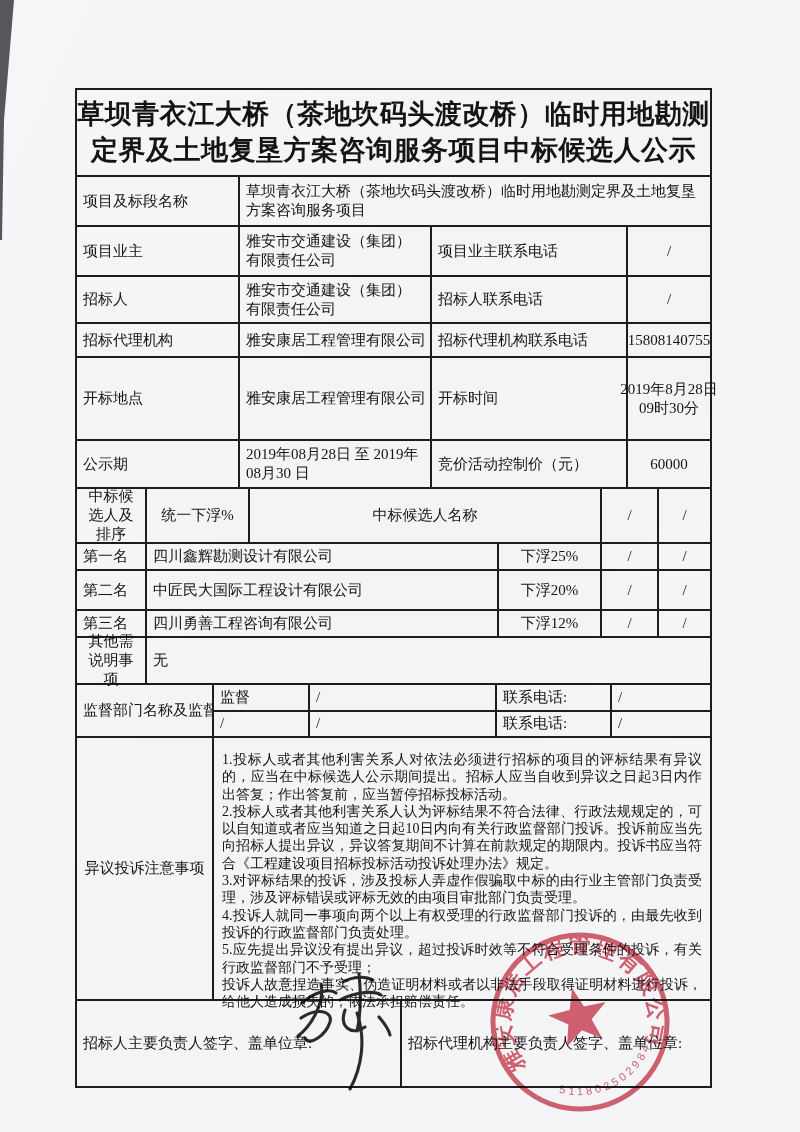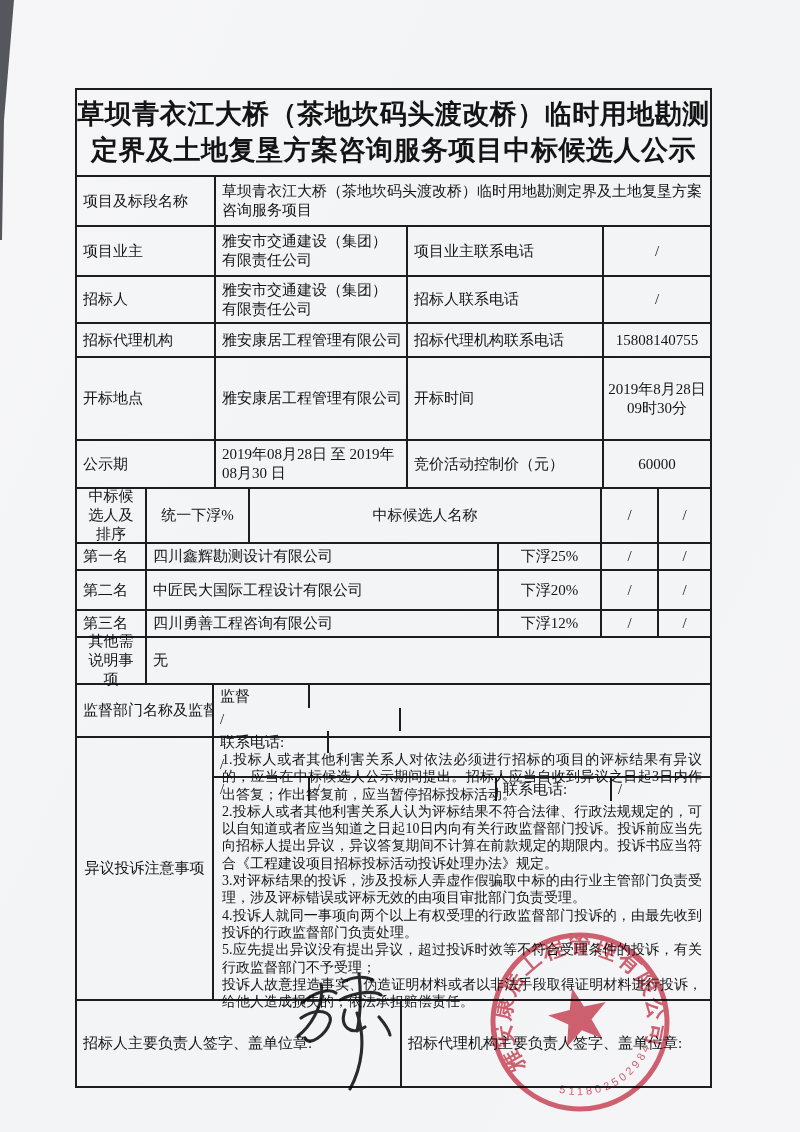--- a/index.html
+++ b/index.html
@@ -29,29 +29,29 @@
     display:flex;align-items:center;padding:2px 6px;
     font-size:15px;line-height:1.25;min-width:0;
   }
   .td:last-child{border-right:none;}
   .c{justify-content:center;text-align:center;}
   .grow{flex:1;}
   .title-row{height:87px;flex-direction:column;justify-content:center;align-items:center;}
   .doc-title{font-family:"Liberation Sans","DejaVu Sans",sans-serif;font-weight:700;
     font-size:27px;line-height:1.3;letter-spacing:.5px;text-align:center;white-space:nowrap;}
   
-  .a1{width:139px;} .a2{width:192px;} .a3{width:196px;} .a4{flex:1;}
+  .a1{width:163px;} .a2{width:192px;} .a3{width:196px;} .a4{flex:1;}
   
   .b1{width:70px;} .b2{width:352px;} .b3{width:103px;} .b4{width:57px;} .b5{flex:1;}
   
   .d1{width:137px;} .d2{width:96px;} .d3{width:187px;} .d4{width:115px;} .d5{flex:1;}
   .sup-label{white-space:nowrap;overflow:hidden;}
   .subrows{flex:1;display:flex;flex-direction:column;}
   .subrow{display:flex;flex:1;}
-  .subrow.first{border-bottom:2px solid #1d1d1f;flex-direction:column;}
+  .subrow.first{border-bottom:2px solid #1d1d1f;}
   .notes-cell{display:block;padding:13px 8px 4px 8px;font-size:14px;line-height:17.3px;text-align:justify;}
   .notes-cell p{margin:0;}
   .sig-cell-left{width:325px;}
   .nowrap{white-space:nowrap;}
   .two-line{display:flex;flex-direction:column;align-items:center;}
   .ink{position:absolute;mix-blend-mode:multiply;}
   .stamp-svg text{font-family:"Liberation Sans","DejaVu Sans",sans-serif;}
 </style>
 </head>
 <body>

